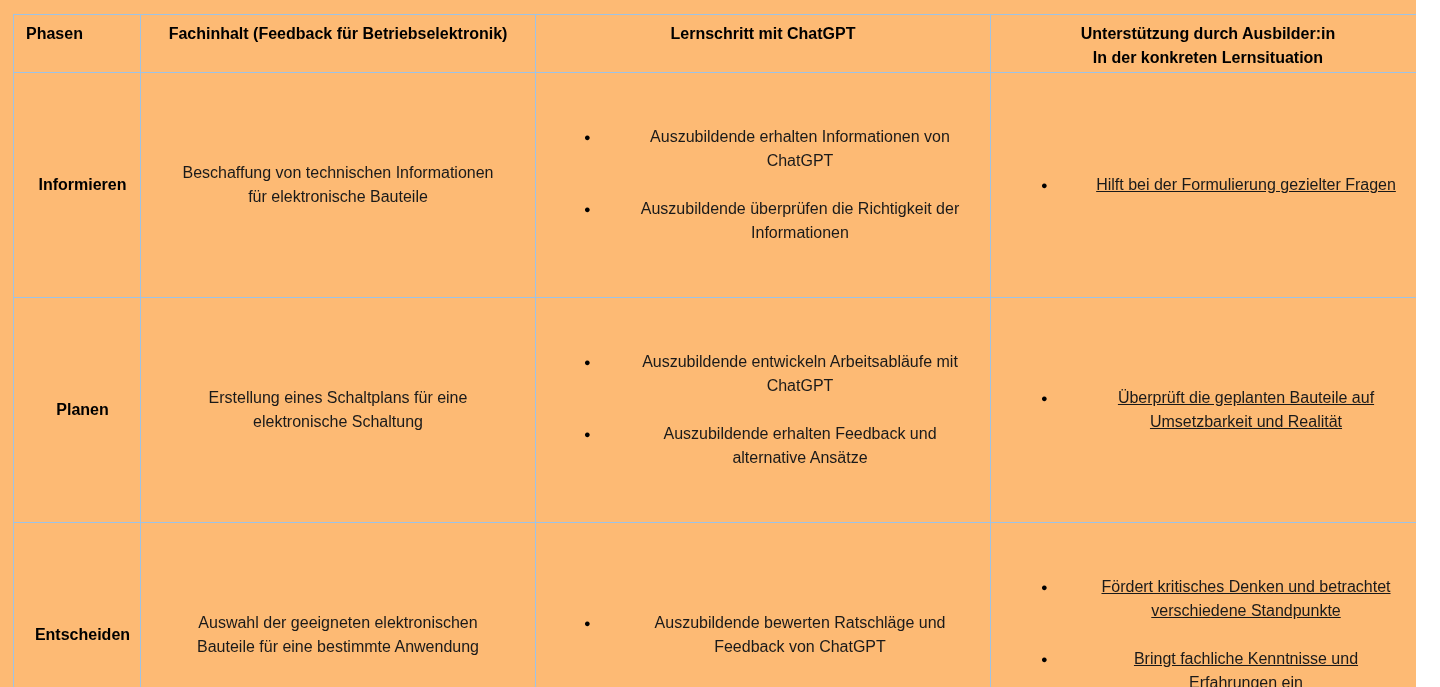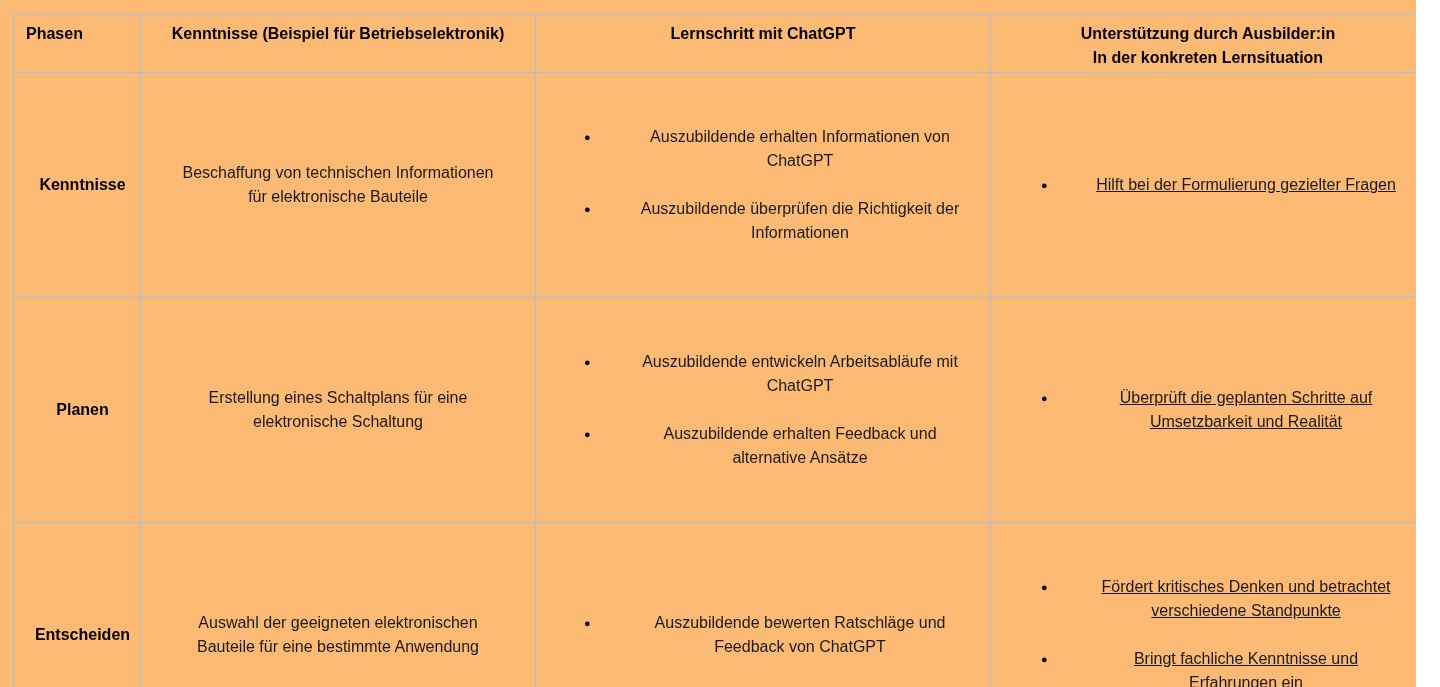--- a/index.html
+++ b/index.html
@@ -94,30 +94,30 @@
   <table class="phases">
     <colgroup>
       <col class="c1">
         <col class="c2">
         <col class="c3">
         <col class="c4">
     </colgroup>
     <thead>
       <tr>
         <th class="left">Phasen</th>
-        <th>Kenntnisse (Beispiel für Betriebselektronik)</th>
+        <th>Fachinhalt (Feedback für Betriebselektronik)</th>
         <th>Lernschritt mit ChatGPT</th>
         <th>Unterstützung durch Ausbilder:in
 In der konkreten Lernsituation</th>
       </tr>
     </thead>
     <tbody>
 
       <tr style="height:105px;">
-        <td class="phase">Kenntnisse</td>
+        <td class="phase">Informieren</td>
         <td class="content">Beschaffung von technischen Informationen
 für elektronische Bauteile</td>
         <td class="list-cell">
           <ul class="bullets">
             <li>Auszubildende erhalten Informationen von
 ChatGPT</li>
             <li>Auszubildende überprüfen die Richtigkeit der
 Informationen</li>
           </ul>
         </td>
@@ -135,21 +135,21 @@
         <td class="list-cell">
           <ul class="bullets">
             <li>Auszubildende entwickeln Arbeitsabläufe mit
 ChatGPT</li>
             <li>Auszubildende erhalten Feedback und
 alternative Ansätze</li>
           </ul>
         </td>
         <td class="list-cell">
           <ul class="bullets wide">
-            <li>Überprüft die geplanten Schritte auf
+            <li>Überprüft die geplanten Bauteile auf
 Umsetzbarkeit und Realität</li>
           </ul>
         </td>
       </tr>
 
       <tr style="height:104px;">
         <td class="phase">Entscheiden</td>
         <td class="content">Auswahl der geeigneten elektronischen
 Bauteile für eine bestimmte Anwendung</td>
         <td class="list-cell">

